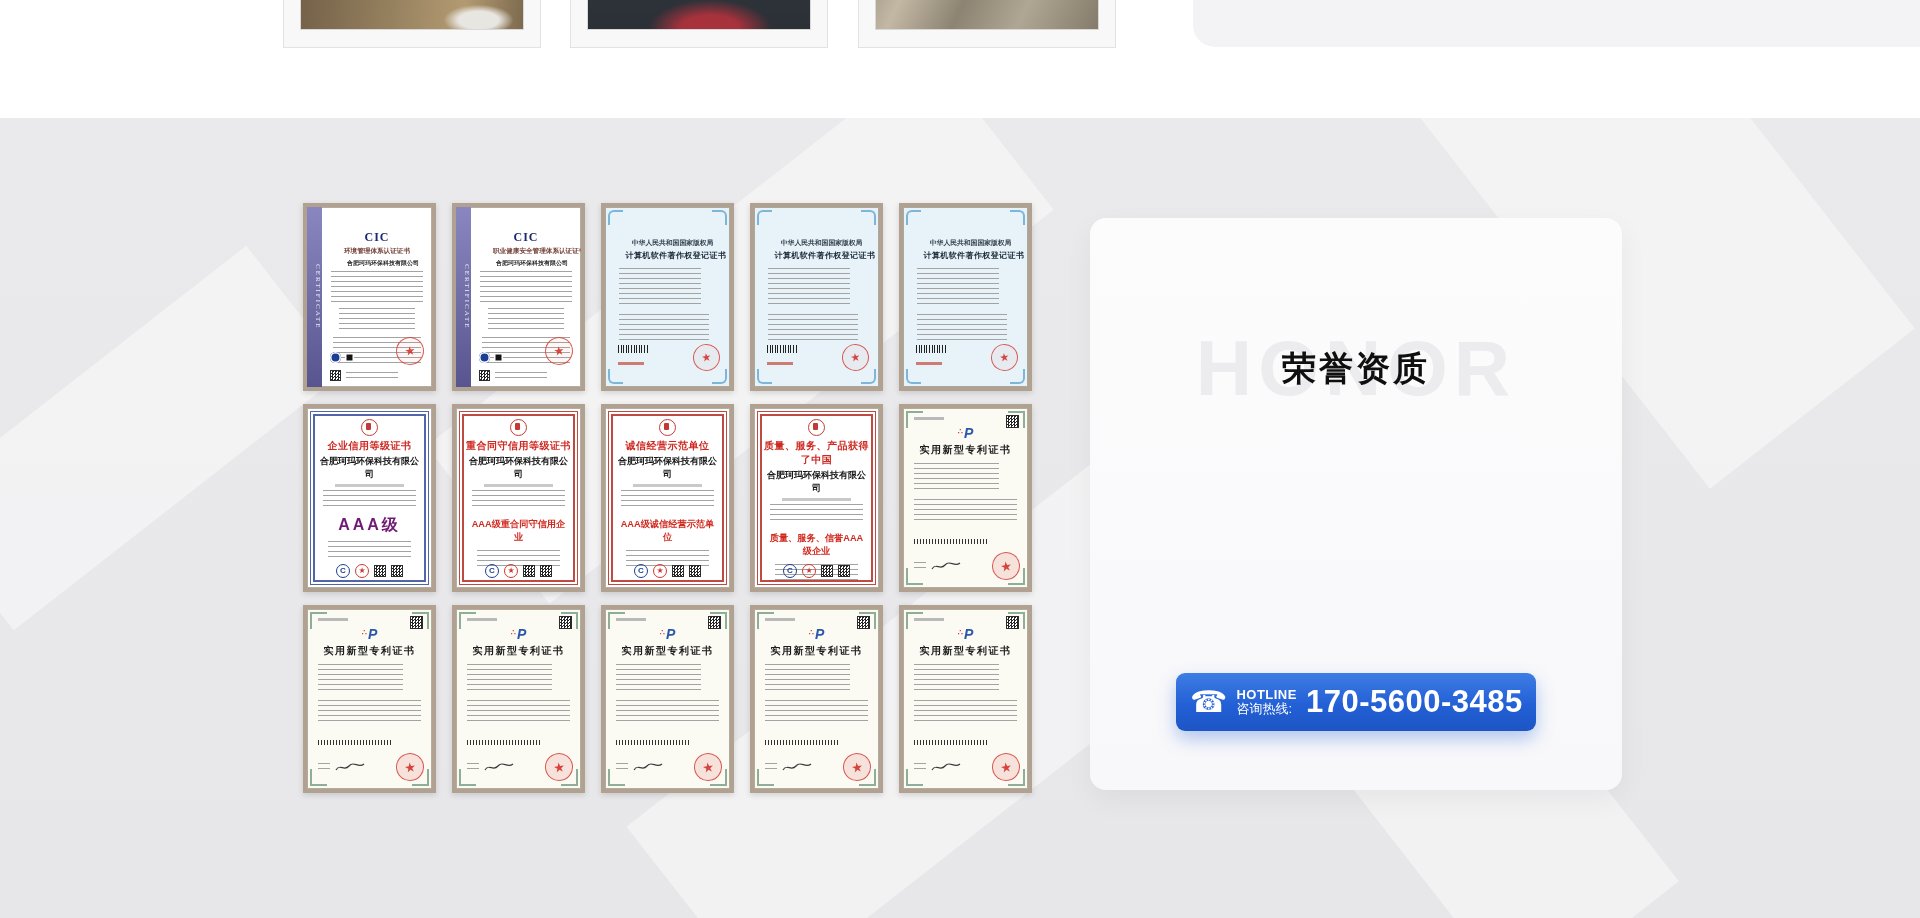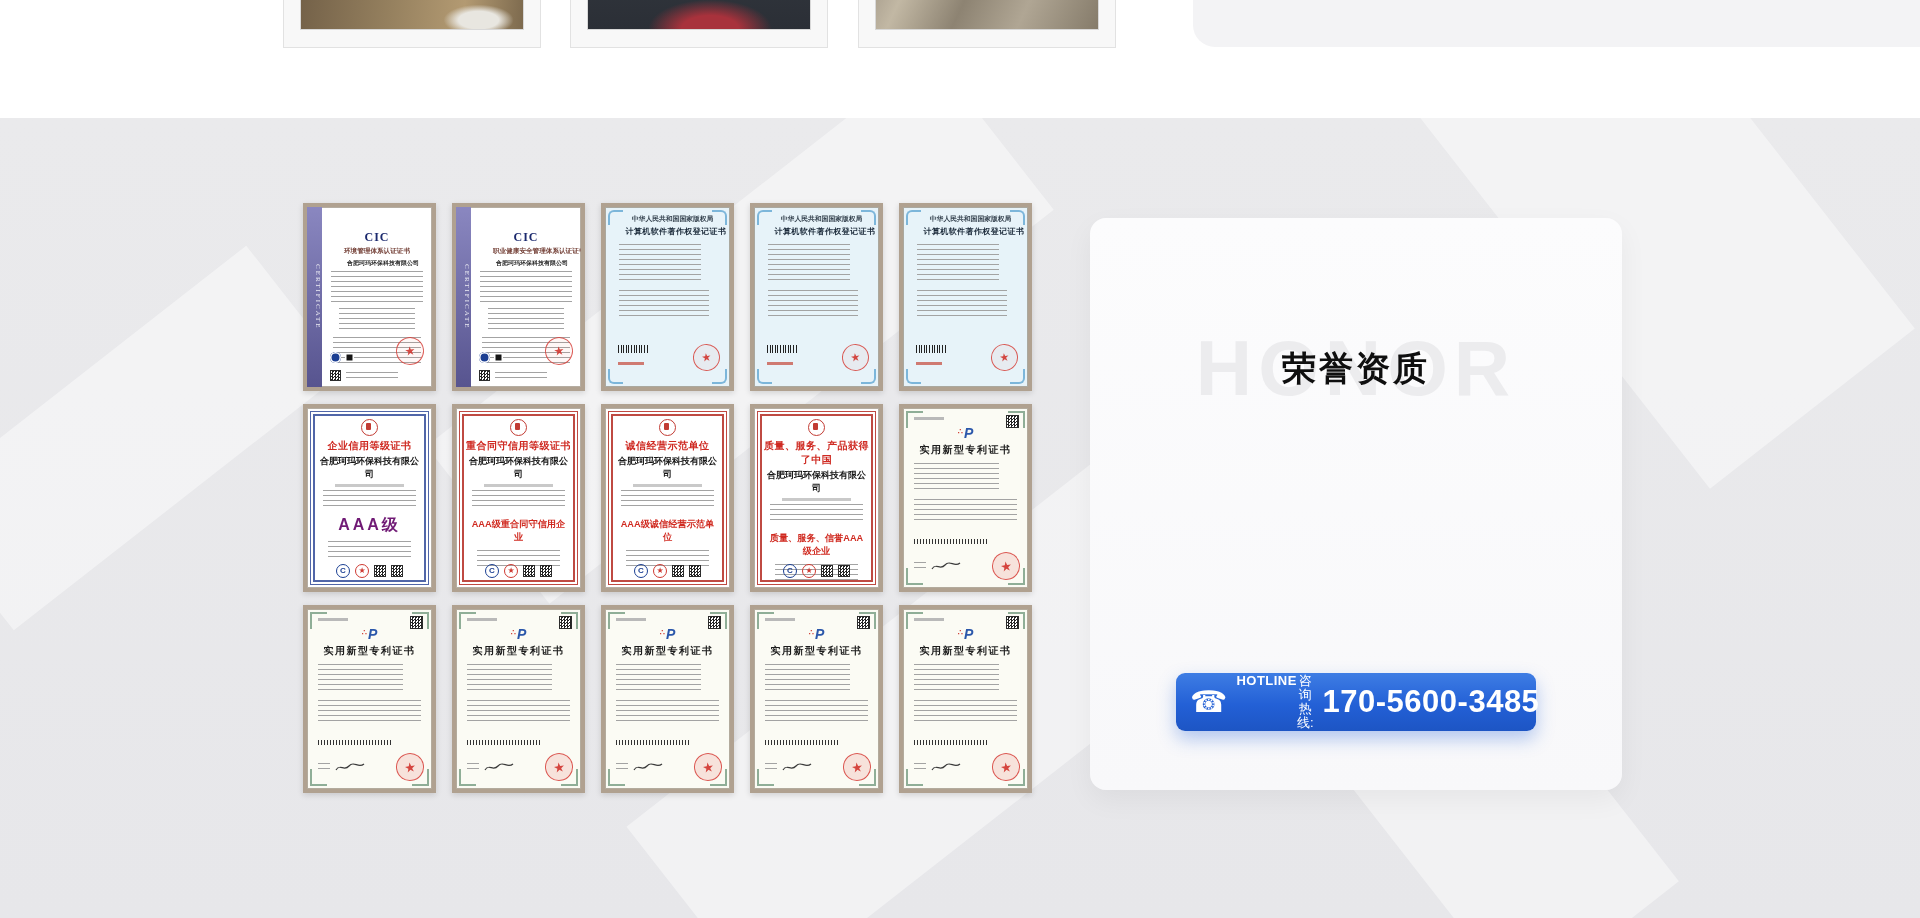--- a/index.html
+++ b/index.html
@@ -66,21 +66,21 @@
   .cic-foot{position:absolute;left:8px;bottom:24px;display:flex;align-items:center;gap:4px;}
   .cic-circle{width:11px;height:11px;border-radius:50%;background:#1c3f93;
               box-shadow:inset 0 0 0 1.5px #fff,inset 0 0 0 3px #1c3f93;}
   .cic-sq{width:9px;height:9px;background:#161616;box-shadow:inset 0 0 0 1.5px #fff;}
   .cic-seal{right:8px;bottom:22px;width:26px;height:26px;font-size:12px;}
   .cic-qr2{position:absolute;left:8px;bottom:6px;width:9px;height:9px;}
   .cic-foot-bars{position:absolute;left:24px;bottom:5px;width:52px;height:10px;}
 
   
   .cert.copyright{background:#e7f3f9;}
-  .cp-pad{position:absolute;inset:0;padding:4px 10px;}
+  .cp-pad{position:absolute;inset:0;padding:28px 10px;}
   .cp-corner{position:absolute;width:13px;height:13px;border:2px solid #7cb6da;}
   .cp-c1{left:3px;top:3px;border-right:none;border-bottom:none;border-top-left-radius:6px;}
   .cp-c2{right:3px;top:3px;border-left:none;border-bottom:none;border-top-right-radius:6px;}
   .cp-c3{left:3px;bottom:3px;border-right:none;border-top:none;border-bottom-left-radius:6px;}
   .cp-c4{right:3px;bottom:3px;border-left:none;border-top:none;border-bottom-right-radius:6px;}
   .cp-auth{font-size:10px;font-weight:bold;color:#33404d;transform:scale(.68);margin-top:2px;}
   .cp-title{font-size:10px;font-weight:bold;color:#1b2a3a;transform:scale(.8);margin-top:1px;letter-spacing:.5px;}
   .cp-b1{width:78%;height:40px;margin:7px 0 0 4px;}
   .cp-b2{width:86%;height:26px;margin:6px 0 0 4px;}
   .cp-barcode{position:absolute;left:13px;bottom:34px;width:30px;height:8px;}
@@ -136,21 +136,21 @@
              letter-spacing:6px;color:#ececee;user-select:none;}
   .honor-title{position:absolute;left:0;right:0;top:128px;margin:0;text-align:center;
                font-size:34px;font-weight:bold;color:#0f0f0f;letter-spacing:3px;}
   .honor-desc{position:absolute;left:36px;right:36px;top:214px;margin:0;text-align:center;
               font-size:21px;line-height:43px;color:#333;white-space:pre-line;}
   .hotline{position:absolute;left:86px;top:455px;width:360px;height:58px;border:none;cursor:pointer;
            border-radius:9px;background:linear-gradient(180deg,#3e7de4,#2360d6 55%,#1d55c4);
            box-shadow:0 8px 18px rgba(43,102,217,.35);display:flex;align-items:center;
            padding:0 14px;color:#fff;font-family:"Liberation Sans",sans-serif;}
   .phone-icon{font-size:30px;line-height:30px;margin-right:9px;}
-  .hot-labels{display:flex;flex-direction:row;align-items:flex-start;line-height:14px;margin-right:9px;}
+  .hot-labels{display:flex;flex-direction:column;align-items:flex-start;line-height:14px;margin-right:9px;}
   .hot-en{font-size:13px;font-weight:bold;letter-spacing:.5px;}
   .hot-zh{font-size:13px;}
   .hot-number{font-size:31px;font-weight:bold;letter-spacing:.5px;white-space:nowrap;}
 </style>
 </head>
 <body>
 
 <div class="page">
 
   <div class="top-strip">

